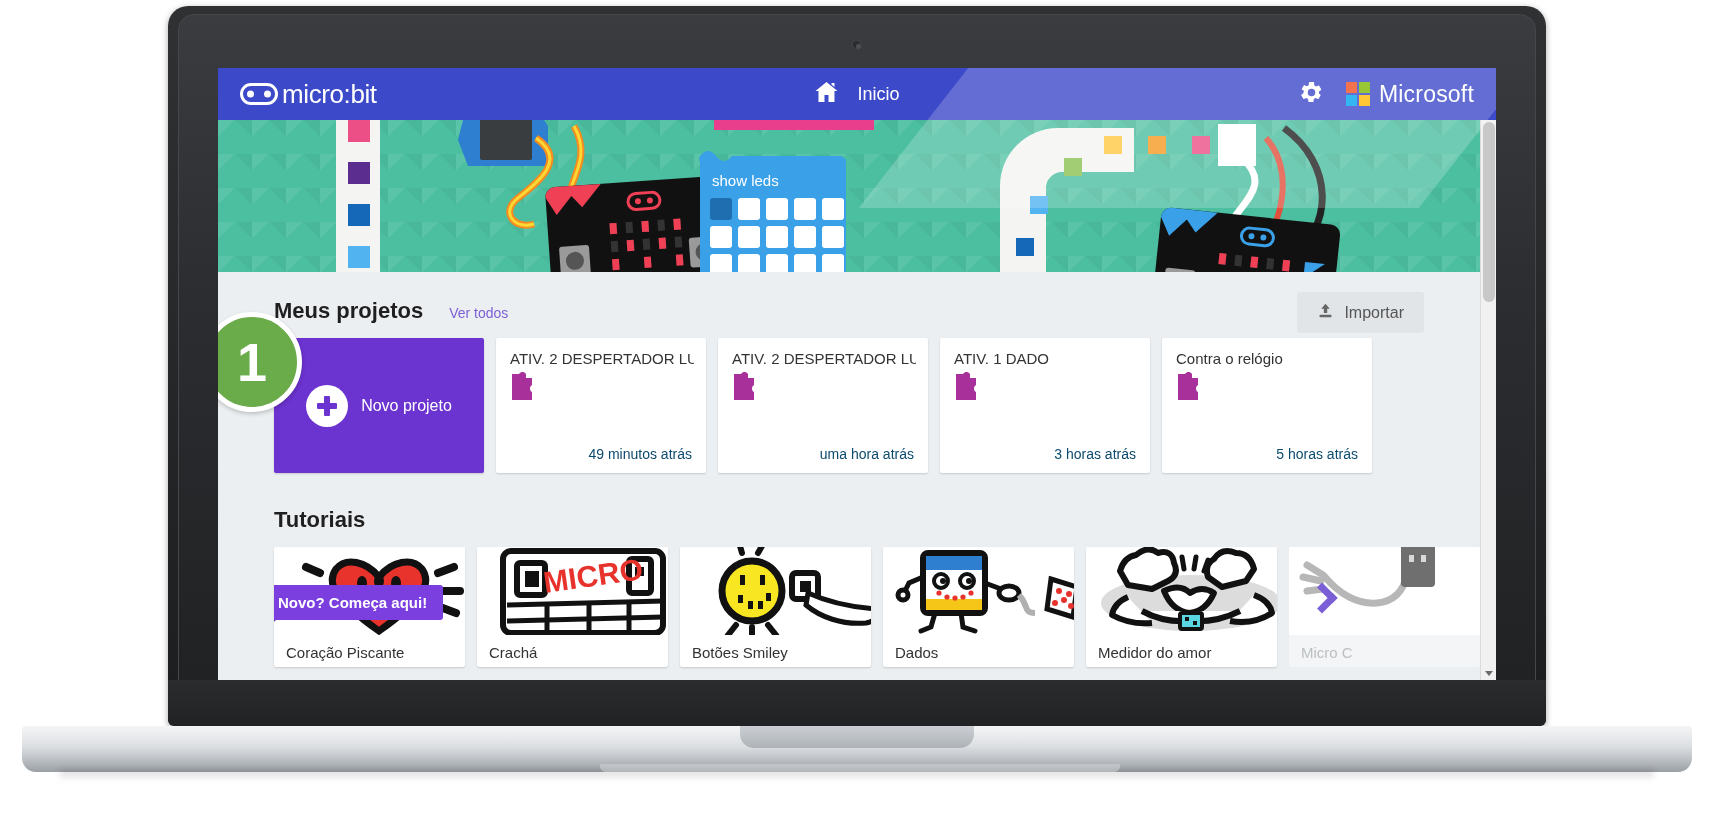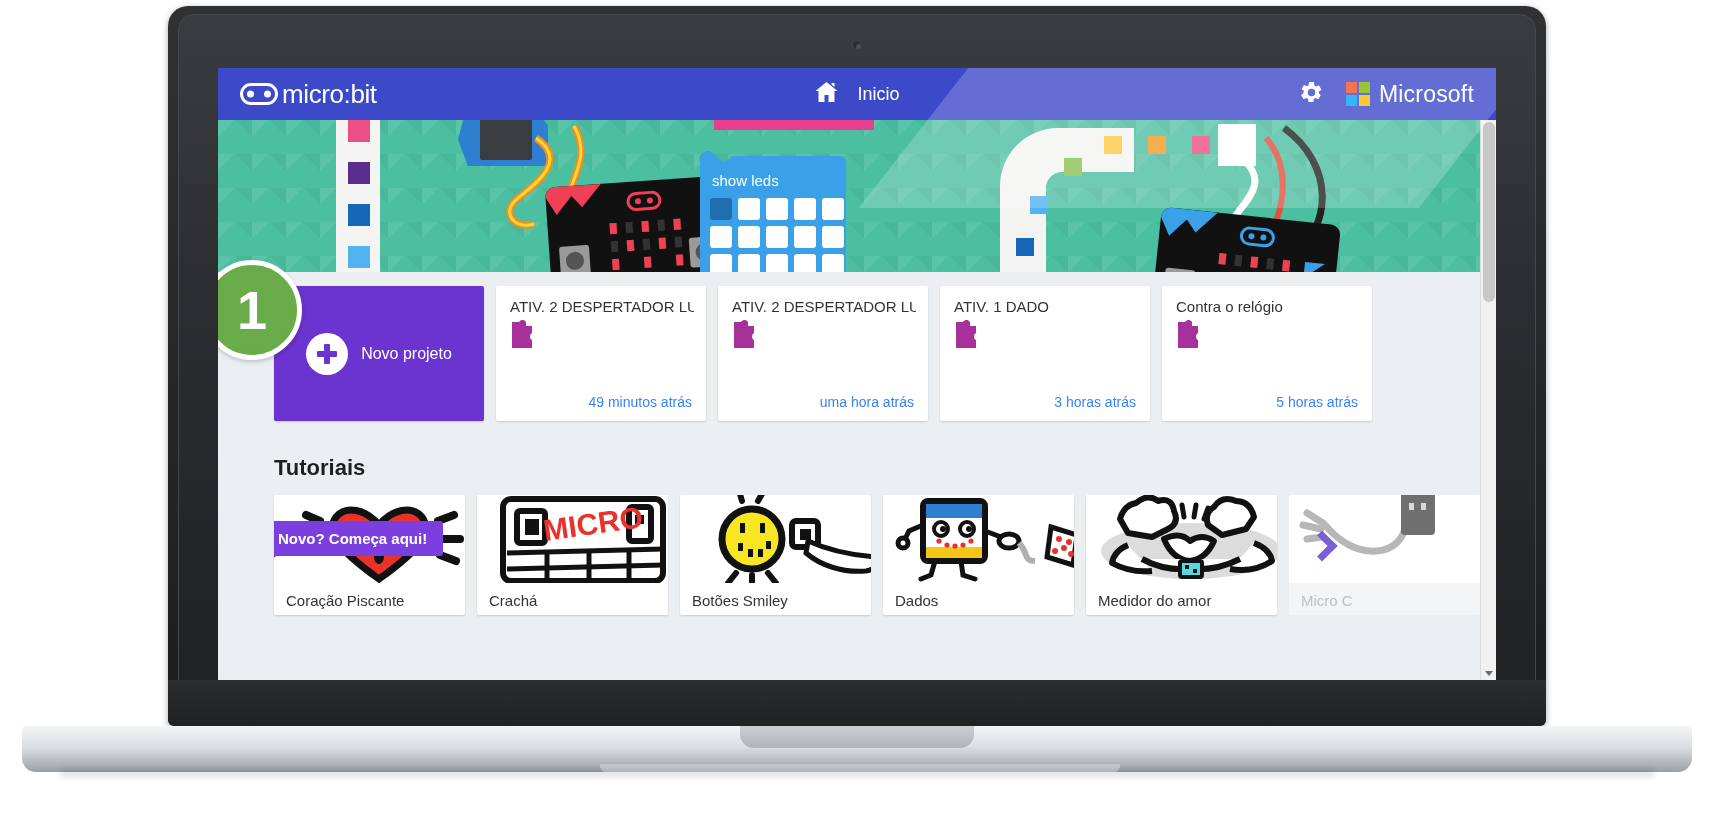--- a/index.html
+++ b/index.html
@@ -159,21 +159,21 @@
   .plus-circle:before{ left:50%; top:11px; width:6px; height:20px; margin-left:-3px; }
   .plus-circle:after{ top:50%; left:11px; height:6px; width:20px; margin-top:-3px; }
   .new-project-label{ color:#fff; font-size:16px; }
 
   .card-title{
     position:absolute; left:14px; top:12px; right:12px;
     font-size:15px; color:#333; white-space:nowrap; overflow:hidden;
   }
   .puzzle{ position:absolute; left:14px; top:34px; }
   .card-time{
-    position:absolute; right:14px; bottom:11px; font-size:14px; color:#3b82f6;
+    position:absolute; right:14px; bottom:11px; font-size:14px; color:#0c4a6e;
   }
 
   .card.faded{ background:#f3f5f6; box-shadow:none; }
   .card.faded .card-title{ color:#bcc0c3; }
   .chevron{
     position:absolute; left:22px; top:58px; width:22px; height:22px;
     border-right:7px solid #7b5fd6; border-top:7px solid #7b5fd6;
     transform:rotate(45deg);
   }
 
@@ -196,21 +196,21 @@
   }
   .tut-thumb{ position:absolute; left:0; top:0; width:210px; height:88px; background:#fff; }
   .tut-label{
     position:absolute; left:12px; bottom:6px; font-size:15px; color:#333;
     white-space:nowrap;
   }
   .tut-card.faded{ background:#f3f5f6; box-shadow:none; }
   .tut-card.faded .tut-label{ color:#bcc0c3; }
 
   .new-badge{
-    position:absolute; left:-12px; top:26px; z-index:30;
+    position:absolute; left:-12px; top:38px; z-index:30;
     background:#7b3fe0; color:#fff; font-size:15px; font-weight:bold;
     padding:9px 16px; border-radius:3px; white-space:nowrap;
   }
   .new-badge:after{
     content:""; position:absolute; left:0; bottom:-13px;
     border-left:14px solid #5b2bb0; border-bottom:13px solid transparent;
   }
 
   
   .scrollbar{
@@ -390,20 +390,33 @@
           <rect x="950" y="156" width="30" height="30" rx="3" fill="#9a9a9a"></rect>
           <circle cx="965" cy="171" r="9" fill="#555"></circle>
           <rect x="1080" y="156" width="30" height="30" rx="3" fill="#9a9a9a"></rect>
           <path d="M1088 136 l20 0 l-20 16 Z" fill="#3aa0e8"></path>
         </g>
       </svg>
     </div>
 
     <div class="content">
 
+      <div class="section-head">
+        <span class="section-title">Meus projetos</span>
+        <span class="see-all">Ver todos</span>
+        <span class="import-btn">
+          <span>
+            <svg width="17" height="17" viewBox="0 0 20 20">
+              <path d="M10 2 L15 8 h-3 v5 h-4 V8 H5 Z" fill="#666"></path>
+              <rect x="3" y="15" width="14" height="3" rx="1" fill="#666"></rect>
+            </svg>
+          </span>
+          <span>Importar</span>
+        </span>
+      </div>
 
       <div class="cards-row">
 
         <div class="step-badge">
           <span>1</span>
         </div>
 
         <div class="card new-project">
           <span class="plus-circle"></span>
           <span class="new-project-label">Novo projeto</span>

